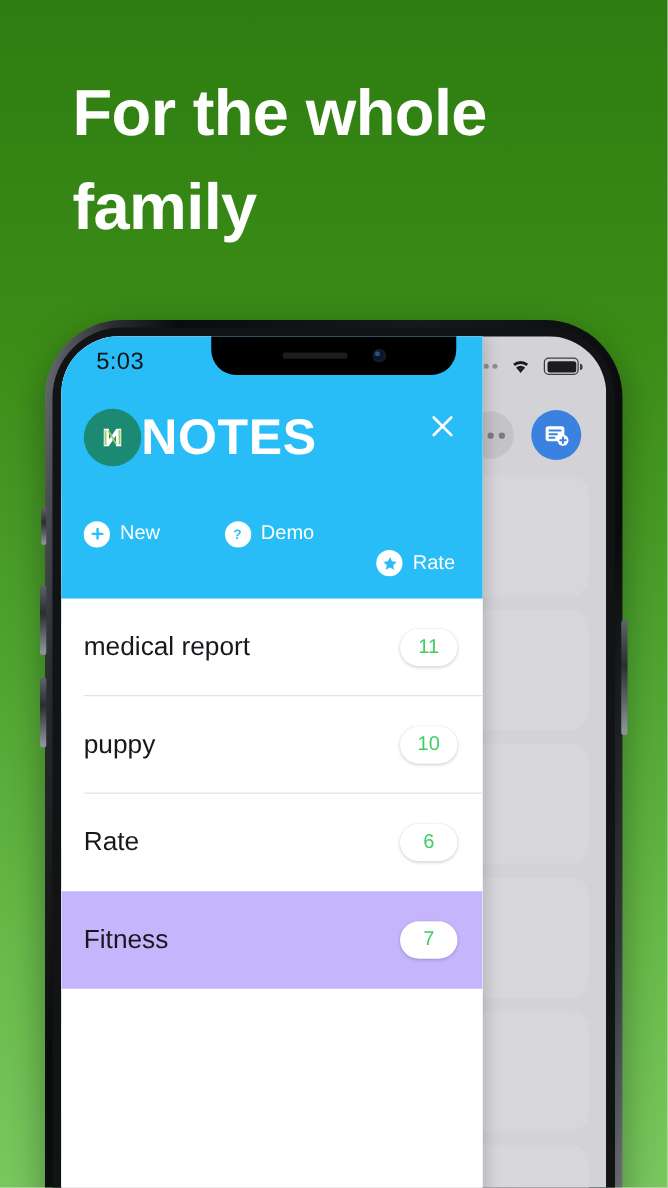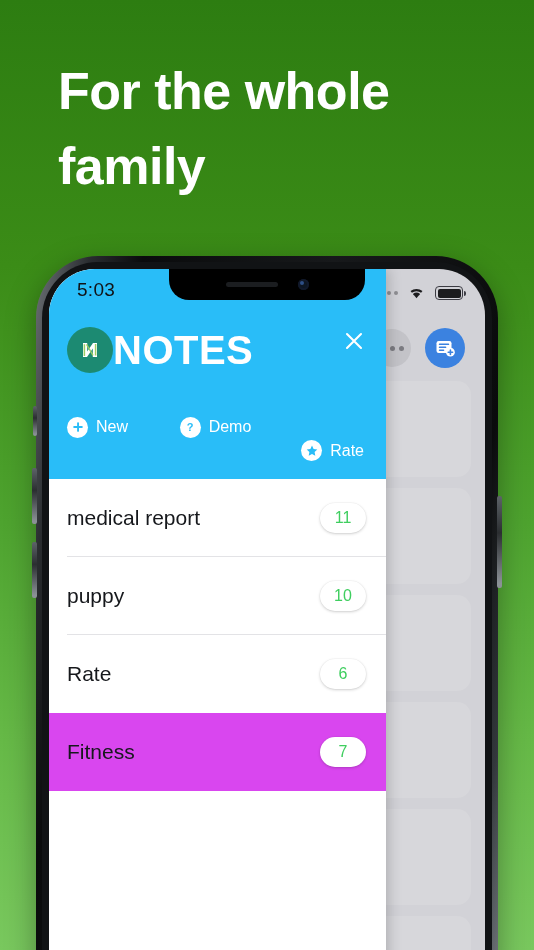--- a/index.html
+++ b/index.html
@@ -245,21 +245,21 @@
   }
   .note-row {
     height: 78px;
     display: flex;
     align-items: center;
     justify-content: space-between;
     padding: 0 20px 0 18px;
     position: relative;
     box-sizing: border-box;
   }
-  .note-row.selected { background: #d946ef; }
+  .note-row.selected { background: #c4b5fd; }
   .note-row .sep {
     position: absolute;
     left: 18px; right: 0; bottom: 0;
     height: 1px;
     background: #e3e3e6;
   }
   .note-row.selected .sep,
   .note-row.last-visible .sep { background: transparent; }
   .note-title {
     font-size: 21px;

